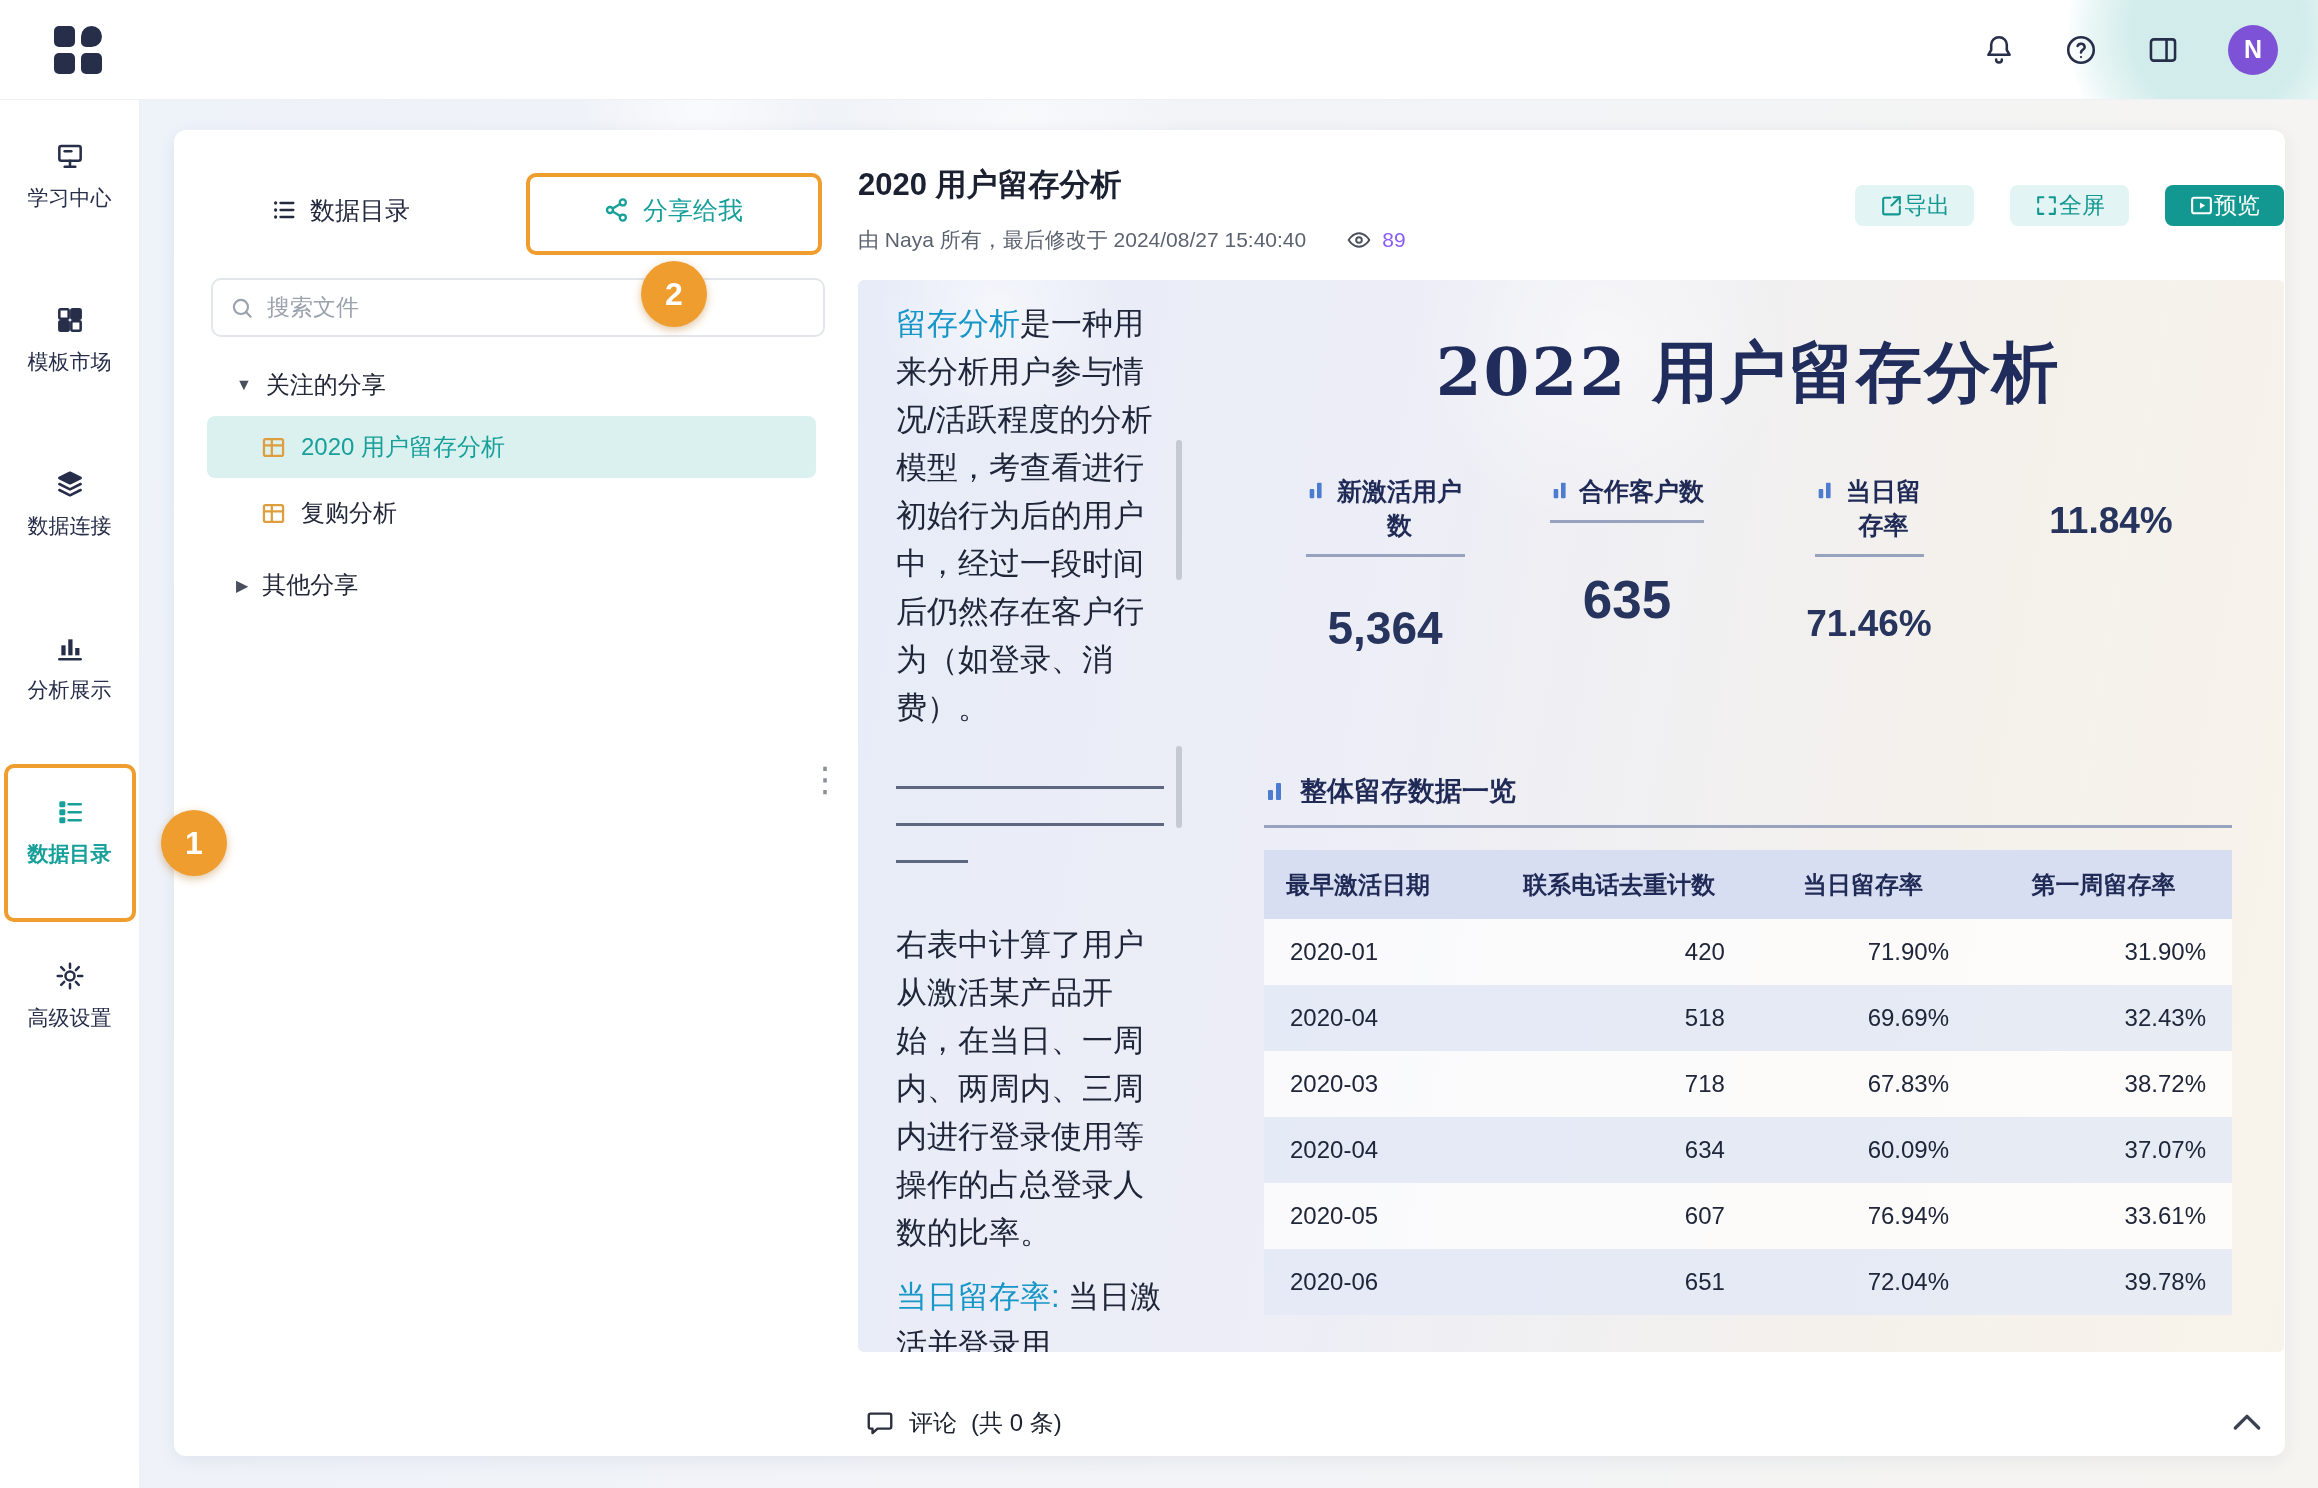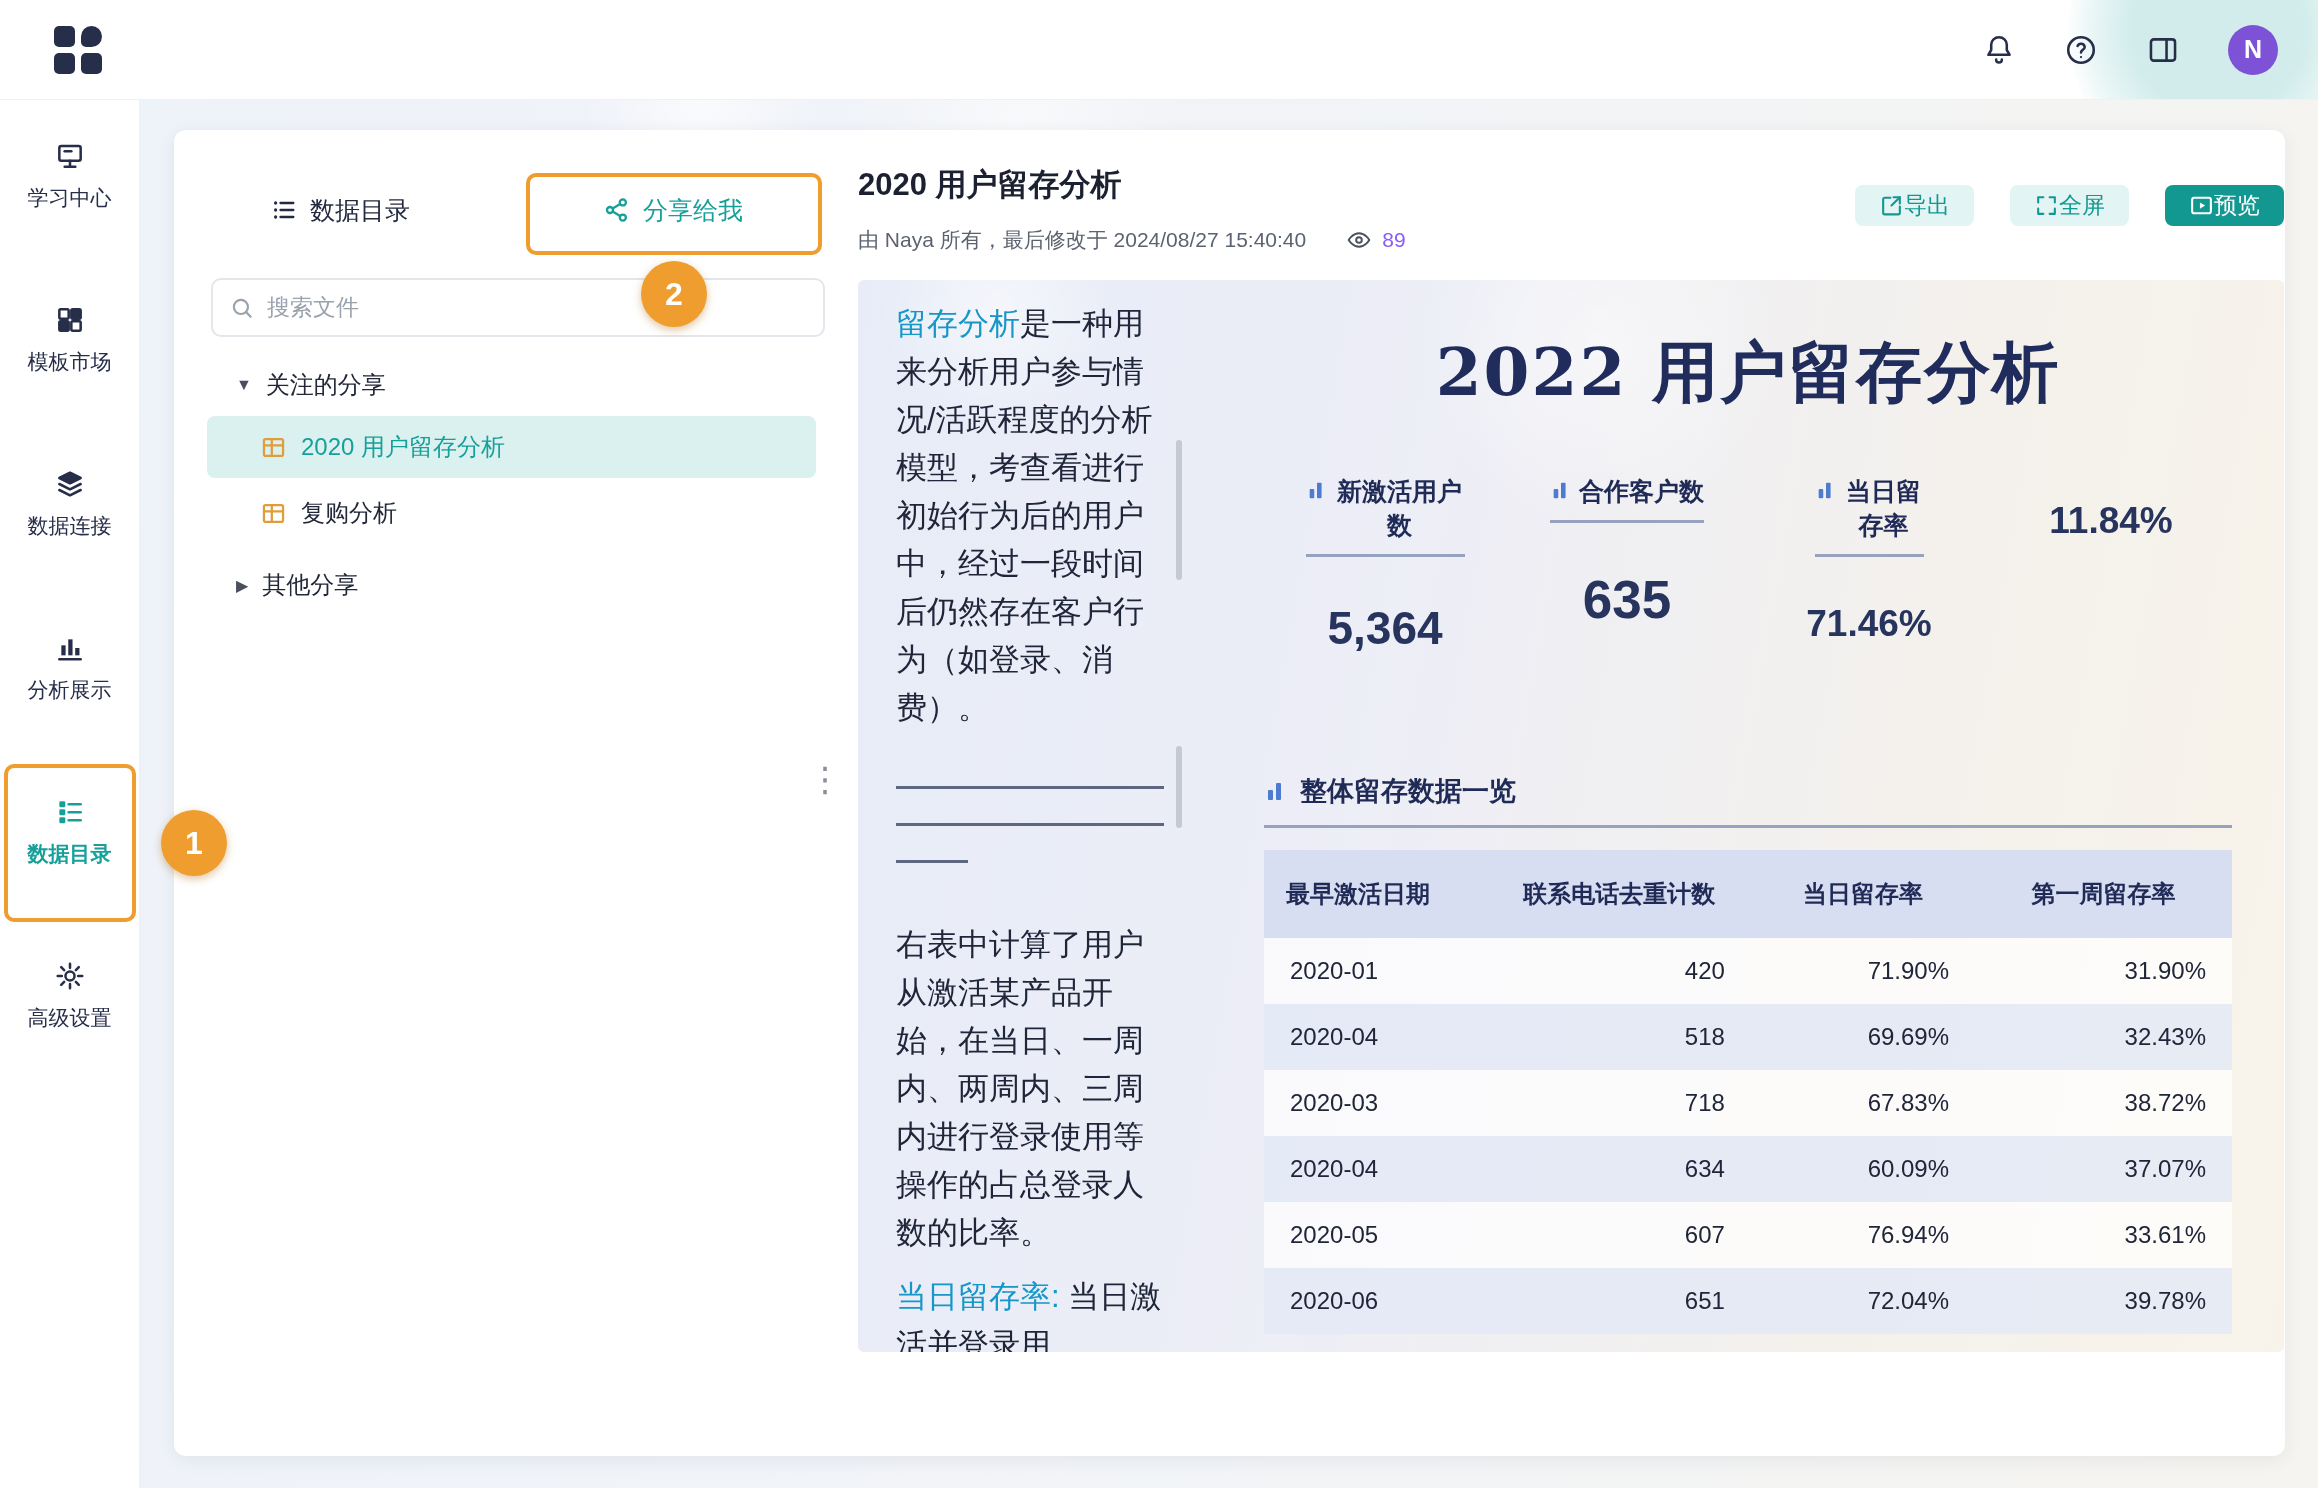--- a/index.html
+++ b/index.html
@@ -96,21 +96,21 @@
   .kpi3 .kpi-label { width:80px; }
   .kpi-value { font-weight:700; color:#27345E; }
   .kpi1 .kpi-value { margin-top:44px; font-size:46px; }
   .kpi2 .kpi-value { margin-top:42px; font-size:53px; line-height:70px; }
   .kpi3 .kpi-value { margin-top:46px; font-size:37px; }
   .kpi4 .kpi-value { margin-top:26px; font-size:37px; }
 
   .section-head { margin-top:118px; display:flex; align-items:center; gap:12px; font-size:27px; font-weight:700; color:#1F2A56; padding-bottom:16px; border-bottom:3px solid #97A2BE; }
   .section-head svg { width:24px; height:24px; color:#4D7BD0; }
   table.data { width:100%; border-collapse:collapse; margin-top:22px; }
-  table.data th { background:#D7DEF1; height:88px; font-size:24px; font-weight:700; color:#1F2A56; padding:0 22px; line-height:30px; }
+  table.data th { background:#D7DEF1; height:69px; font-size:24px; font-weight:700; color:#1F2A56; padding:0 22px; line-height:30px; }
   table.data th.c1 { text-align:left; width:24.5%; }
   table.data th.c2 { text-align:left; width:25.8%; }
   table.data th.c3, table.data th.c4 { text-align:center; }
   table.data td { height:66px; font-size:24px; color:#20263a; padding:0 26px; }
   table.data td.num { text-align:right; }
   table.data tr:nth-child(odd) td { background:rgba(255,255,255,0.72); }
   table.data tr:nth-child(even) td { background:rgba(226,232,246,0.8); }
 
   
   .comment-bar { position:absolute; left:0; right:0; bottom:0; height:67px; }
@@ -432,20 +432,34 @@
                   <td>2020-06</td>
                   <td class="num">651</td>
                   <td class="num">72.04%</td>
                   <td class="num">39.78%</td>
                 </tr>
               </tbody>
             </table>
           </div>
         </div>
 
+        <div class="comment-bar">
+          <div class="comment-action">
+            <svg viewBox="0 0 24 24" fill="none" stroke="currentColor" stroke-width="1.9" stroke-linejoin="round">
+              <path d="M21 6a1.5 1.5 0 0 0-1.5-1.5h-15A1.5 1.5 0 0 0 3 6v9a1.5 1.5 0 0 0 1.5 1.5H6V20l4-3.5h9.5A1.5 1.5 0 0 0 21 15z"></path>
+            </svg>
+            <span>评论</span>
+            <span>(共 0 条)</span>
+          </div>
+          <div class="collapse-btn">
+            <svg viewBox="0 0 24 24" fill="none" stroke="currentColor" stroke-width="2" stroke-linecap="round" stroke-linejoin="round">
+              <path d="M5 15l7-7 7 7"></path>
+            </svg>
+          </div>
+        </div>
       </div>
     </div>
   </div>
 
   <div class="ann-box ann-box1"></div>
   <div class="ann-circle ann-circle1">1</div>
   <div class="ann-box ann-box2"></div>
   <div class="ann-circle ann-circle2">2</div>
 
 </div>

